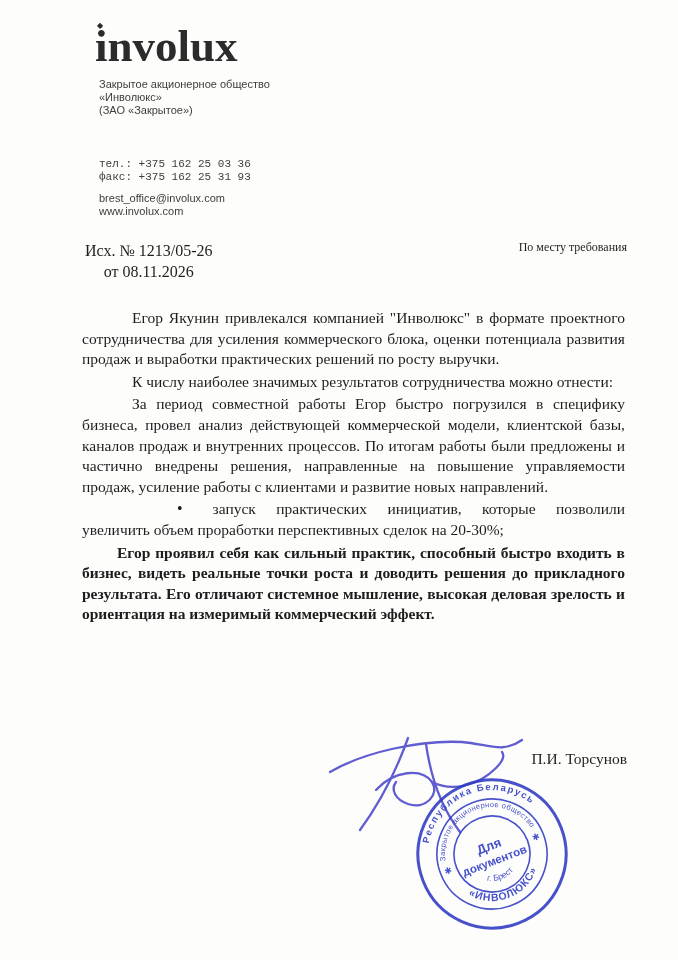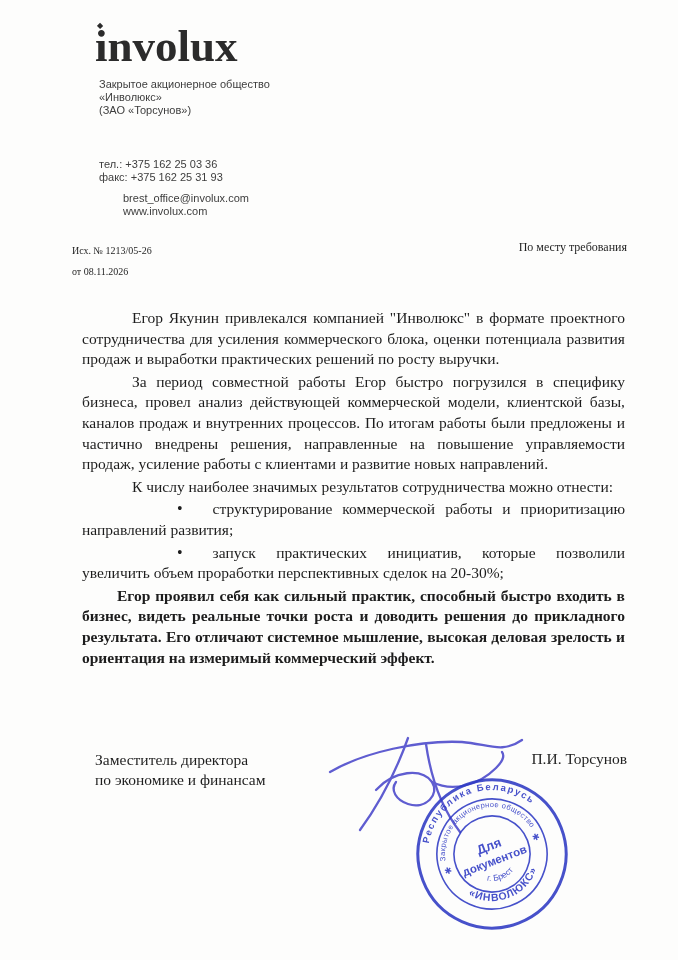--- a/index.html
+++ b/index.html
@@ -14,24 +14,24 @@
   .logo-text{
     font-family:Liberation Serif, serif;font-weight:700;font-size:45px;
     color:#2b2b2b;letter-spacing:0px;
   }
   .hblock{
     position:absolute;left:99px;font-family:"Liberation Sans", sans-serif;
     font-size:11px;line-height:13px;color:#3d3d3d;white-space:nowrap;
   }
   .hb-company{top:78px;}
   .hb-address{top:124px;}
-  .hb-phones{top:158px;}
-  .hb-web{top:192px;margin-left:24px;}
+  .hb-phones{top:158px;font-family:Liberation Mono, monospace;}
+  .hb-web{top:192px;}
   
-  .ref-left{position:absolute;left:72px;top:240px;font-size:10px;line-height:21px;}
+  .ref-left{position:absolute;left:85px;top:240px;font-size:16px;line-height:21px;text-align:center;}
   .ref-right{position:absolute;right:51px;top:240px;font-size:12px;}
   
   .body-text{
     position:absolute;left:80px;top:306px;width:547px;
     font-size:15.5px;line-height:20.6px;text-align:justify;color:#1d1d1d;
   }
   .body-text p{margin:2px;}
   .para{text-indent:50px;}
   .para-tight{text-indent:35px;font-weight:bold;}
   .bullet{text-indent:95px;}
@@ -50,21 +50,21 @@
 <div class="page">
 
   <div class="logo">
     <span class="logo-mark">◆</span>
     <span class="logo-text">involux</span>
   </div>
 
   <div class="hblock hb-company">
     <div>Закрытое акционерное общество</div>
     <div>«Инволюкс»</div>
-    <div>(ЗАО «Торсунов»)</div>
+    <div>(ЗАО «Закрытое»)</div>
   </div>
 
 
   <div class="hblock hb-phones">
     <div>тел.: +375 162 25 03 36</div>
     <div>факс: +375 162 25 31 93</div>
   </div>
 
   <div class="hblock hb-web">
     <div>brest_office@involux.com</div>
@@ -72,33 +72,28 @@
   </div>
 
   <div class="ref-left">
     <div>Исх. № 1213/05-26</div>
     <div>от 08.11.2026</div>
   </div>
   <div class="ref-right">По месту требования</div>
 
   <div class="body-text">
     <p class="para">Егор Якунин привлекался компанией "Инволюкс" в формате проектного сотрудничества для усиления коммерческого блока, оценки потенциала развития продаж и выработки практических решений по росту выручки.</p>
+    <p class="para">К числу наиболее значимых результатов сотрудничества можно отнести:</p>
     <p class="para">За период совместной работы Егор быстро погрузился в специфику бизнеса, провел анализ действующей коммерческой модели, клиентской базы, каналов продаж и внутренних процессов. По итогам работы были предложены и частично внедрены решения, направленные на повышение управляемости продаж, усиление работы с клиентами и развитие новых направлений.</p>
-    <p class="para">К числу наиболее значимых результатов сотрудничества можно отнести:</p>
 
-    <p class="bullet"><span class="b-marker">•</span><span class="b-gap"></span><span>структурирование коммерческой работы и приоритизацию направлений развития;</span></p>
     <p class="bullet"><span class="b-marker">•</span><span class="b-gap"></span><span>запуск практических инициатив, которые позволили увеличить объем проработки перспективных сделок на 20-30%;</span></p>
 
     <p class="para-tight">Егор проявил себя как сильный практик, способный быстро входить в бизнес, видеть реальные точки роста и доводить решения до прикладного результата. Его отличают системное мышление, высокая деловая зрелость и ориентация на измеримый коммерческий эффект.</p>
   </div>
 
-  <div class="sign-title">
-    <div>Заместитель директора</div>
-    <div>по экономике и финансам</div>
-  </div>
   <div class="sign-name">П.И. Торсунов</div>
 
   <svg class="signature-svg" width="205" height="112" viewBox="0 0 205 112">
     <g fill="none" stroke="#4a47cb" stroke-width="2.3" stroke-linecap="round" opacity="0.88">
       <path d="M6,46 C40,26 96,14 138,16 C164,18 178,28 198,14"></path>
       <path d="M84,12 C74,40 58,74 36,104"></path>
       <path d="M52,64 C70,44 98,42 108,56 C116,68 102,84 84,78 C72,74 66,64 72,56"></path>
       <path d="M102,18 C106,46 116,80 136,106"></path>
       <path d="M108,56 C128,66 154,60 172,42 C179,35 181,30 178,26"></path>
     </g>

